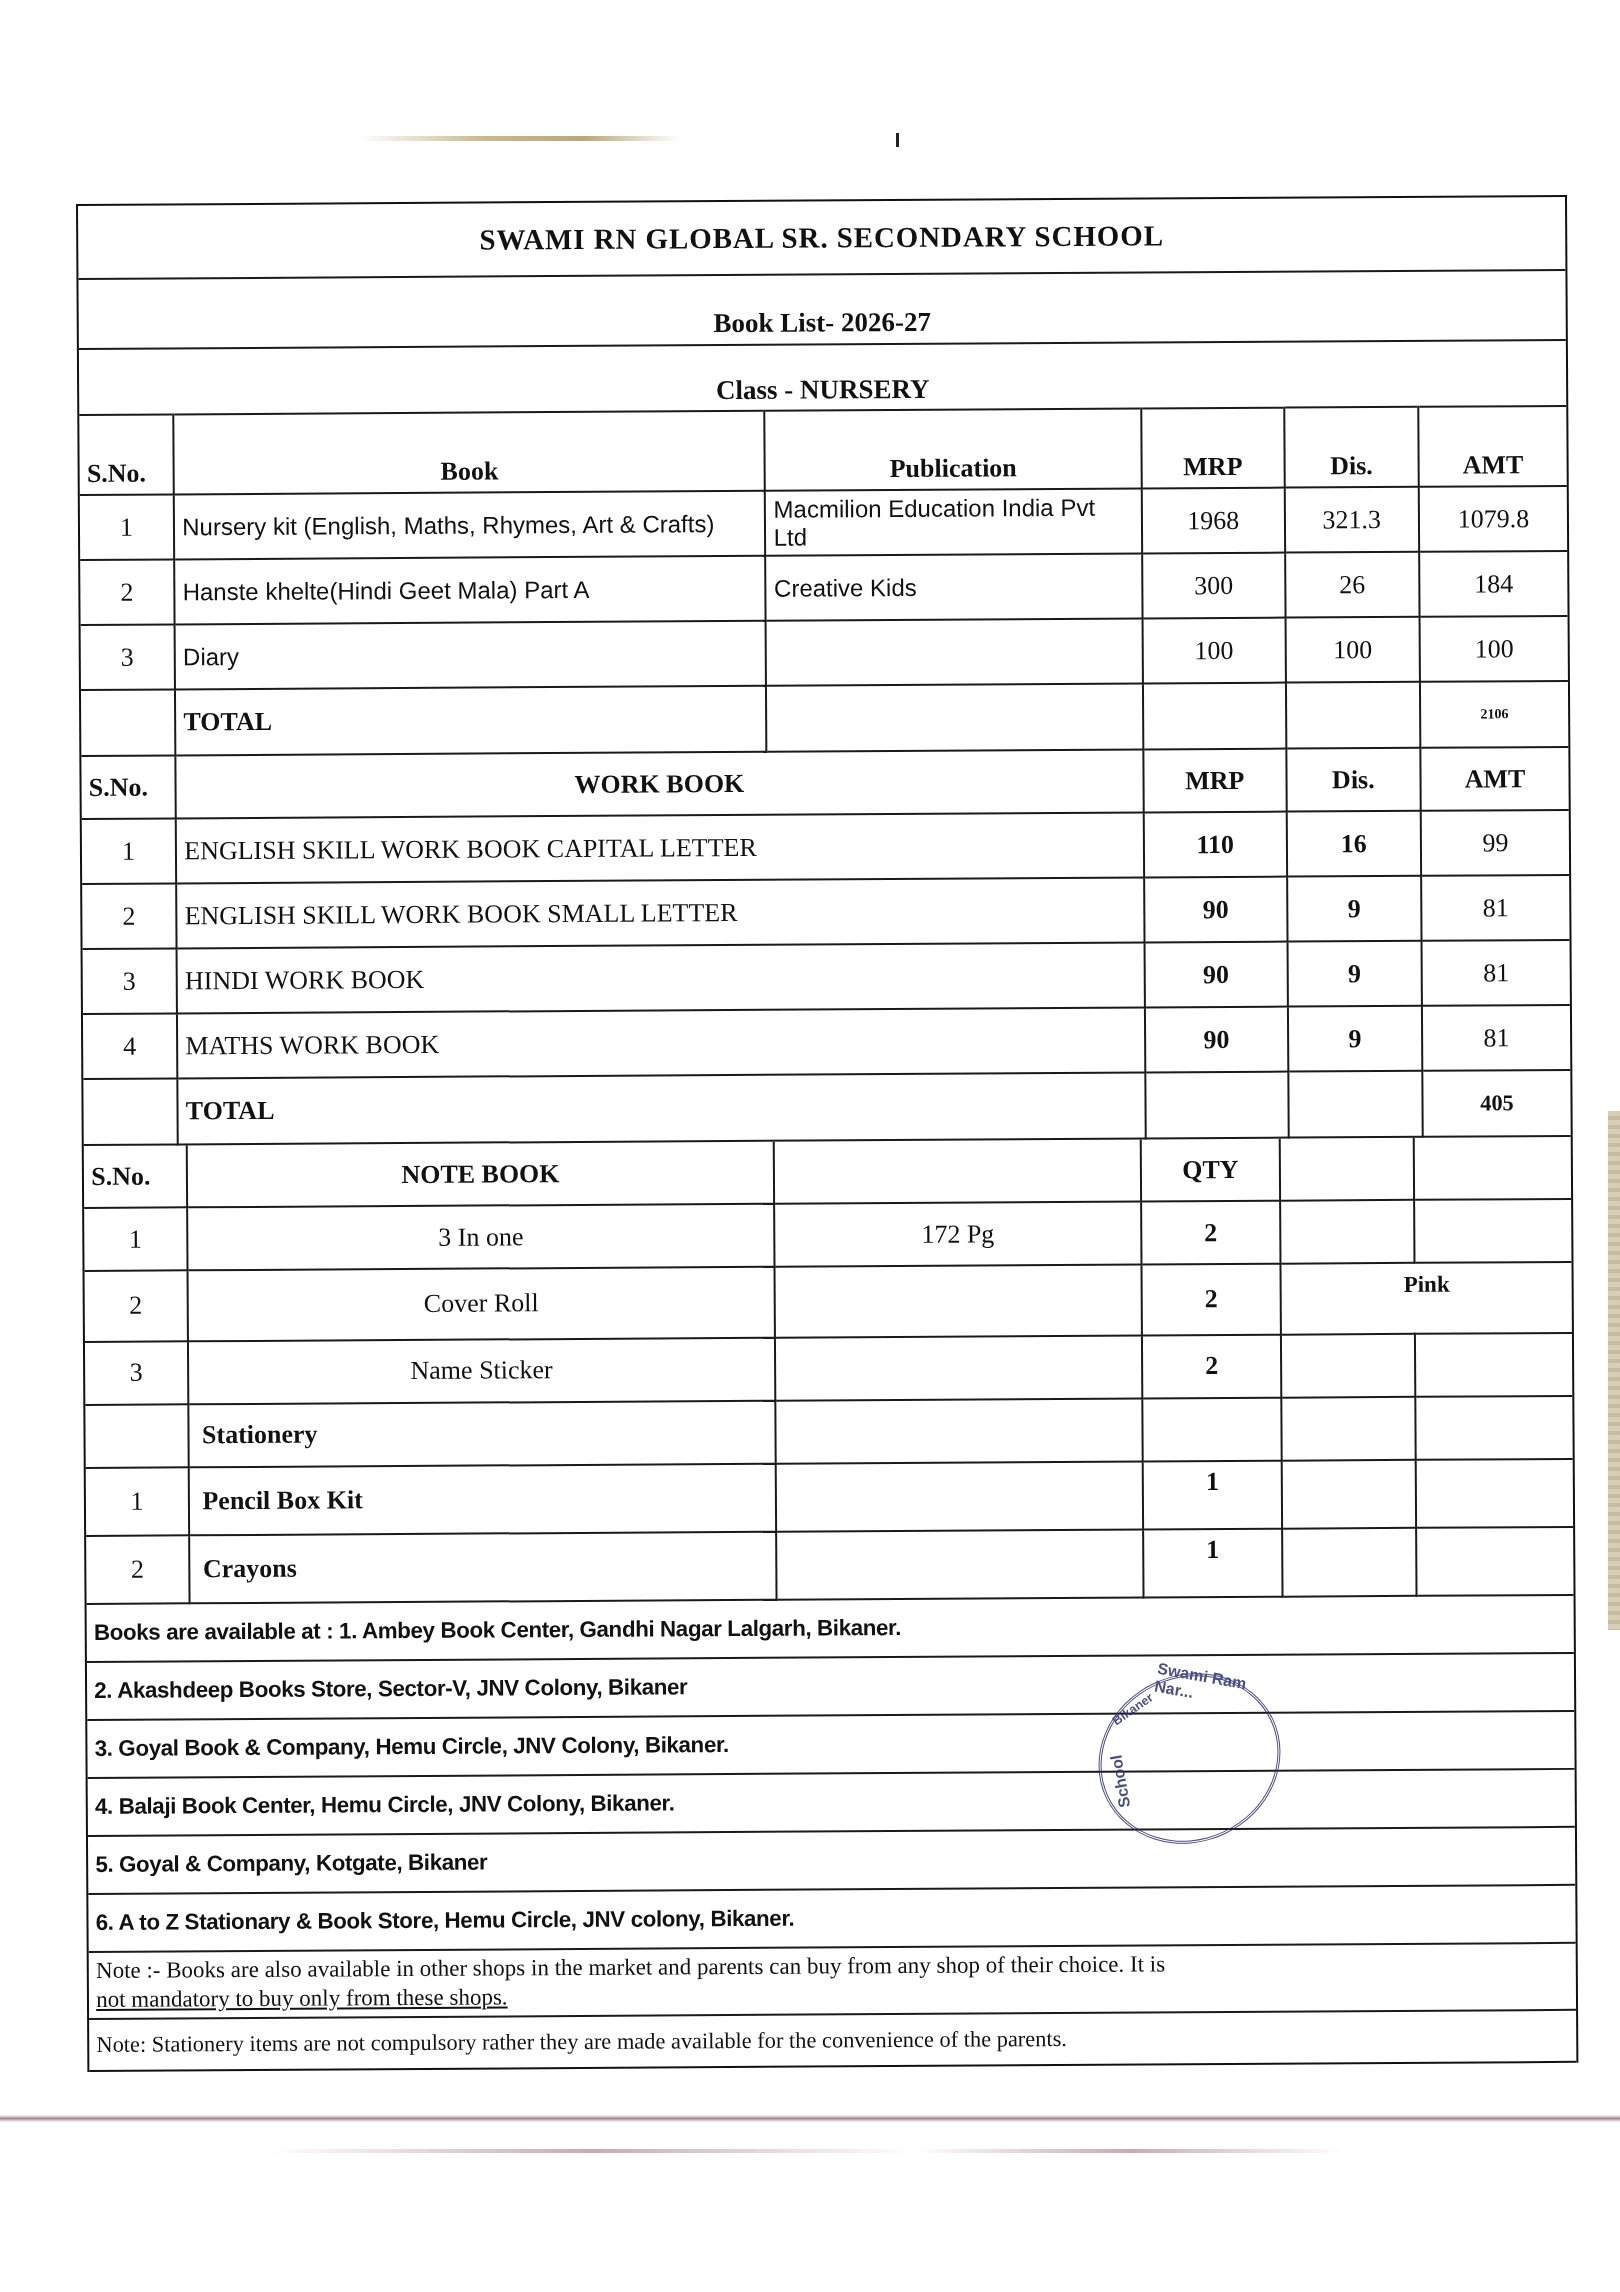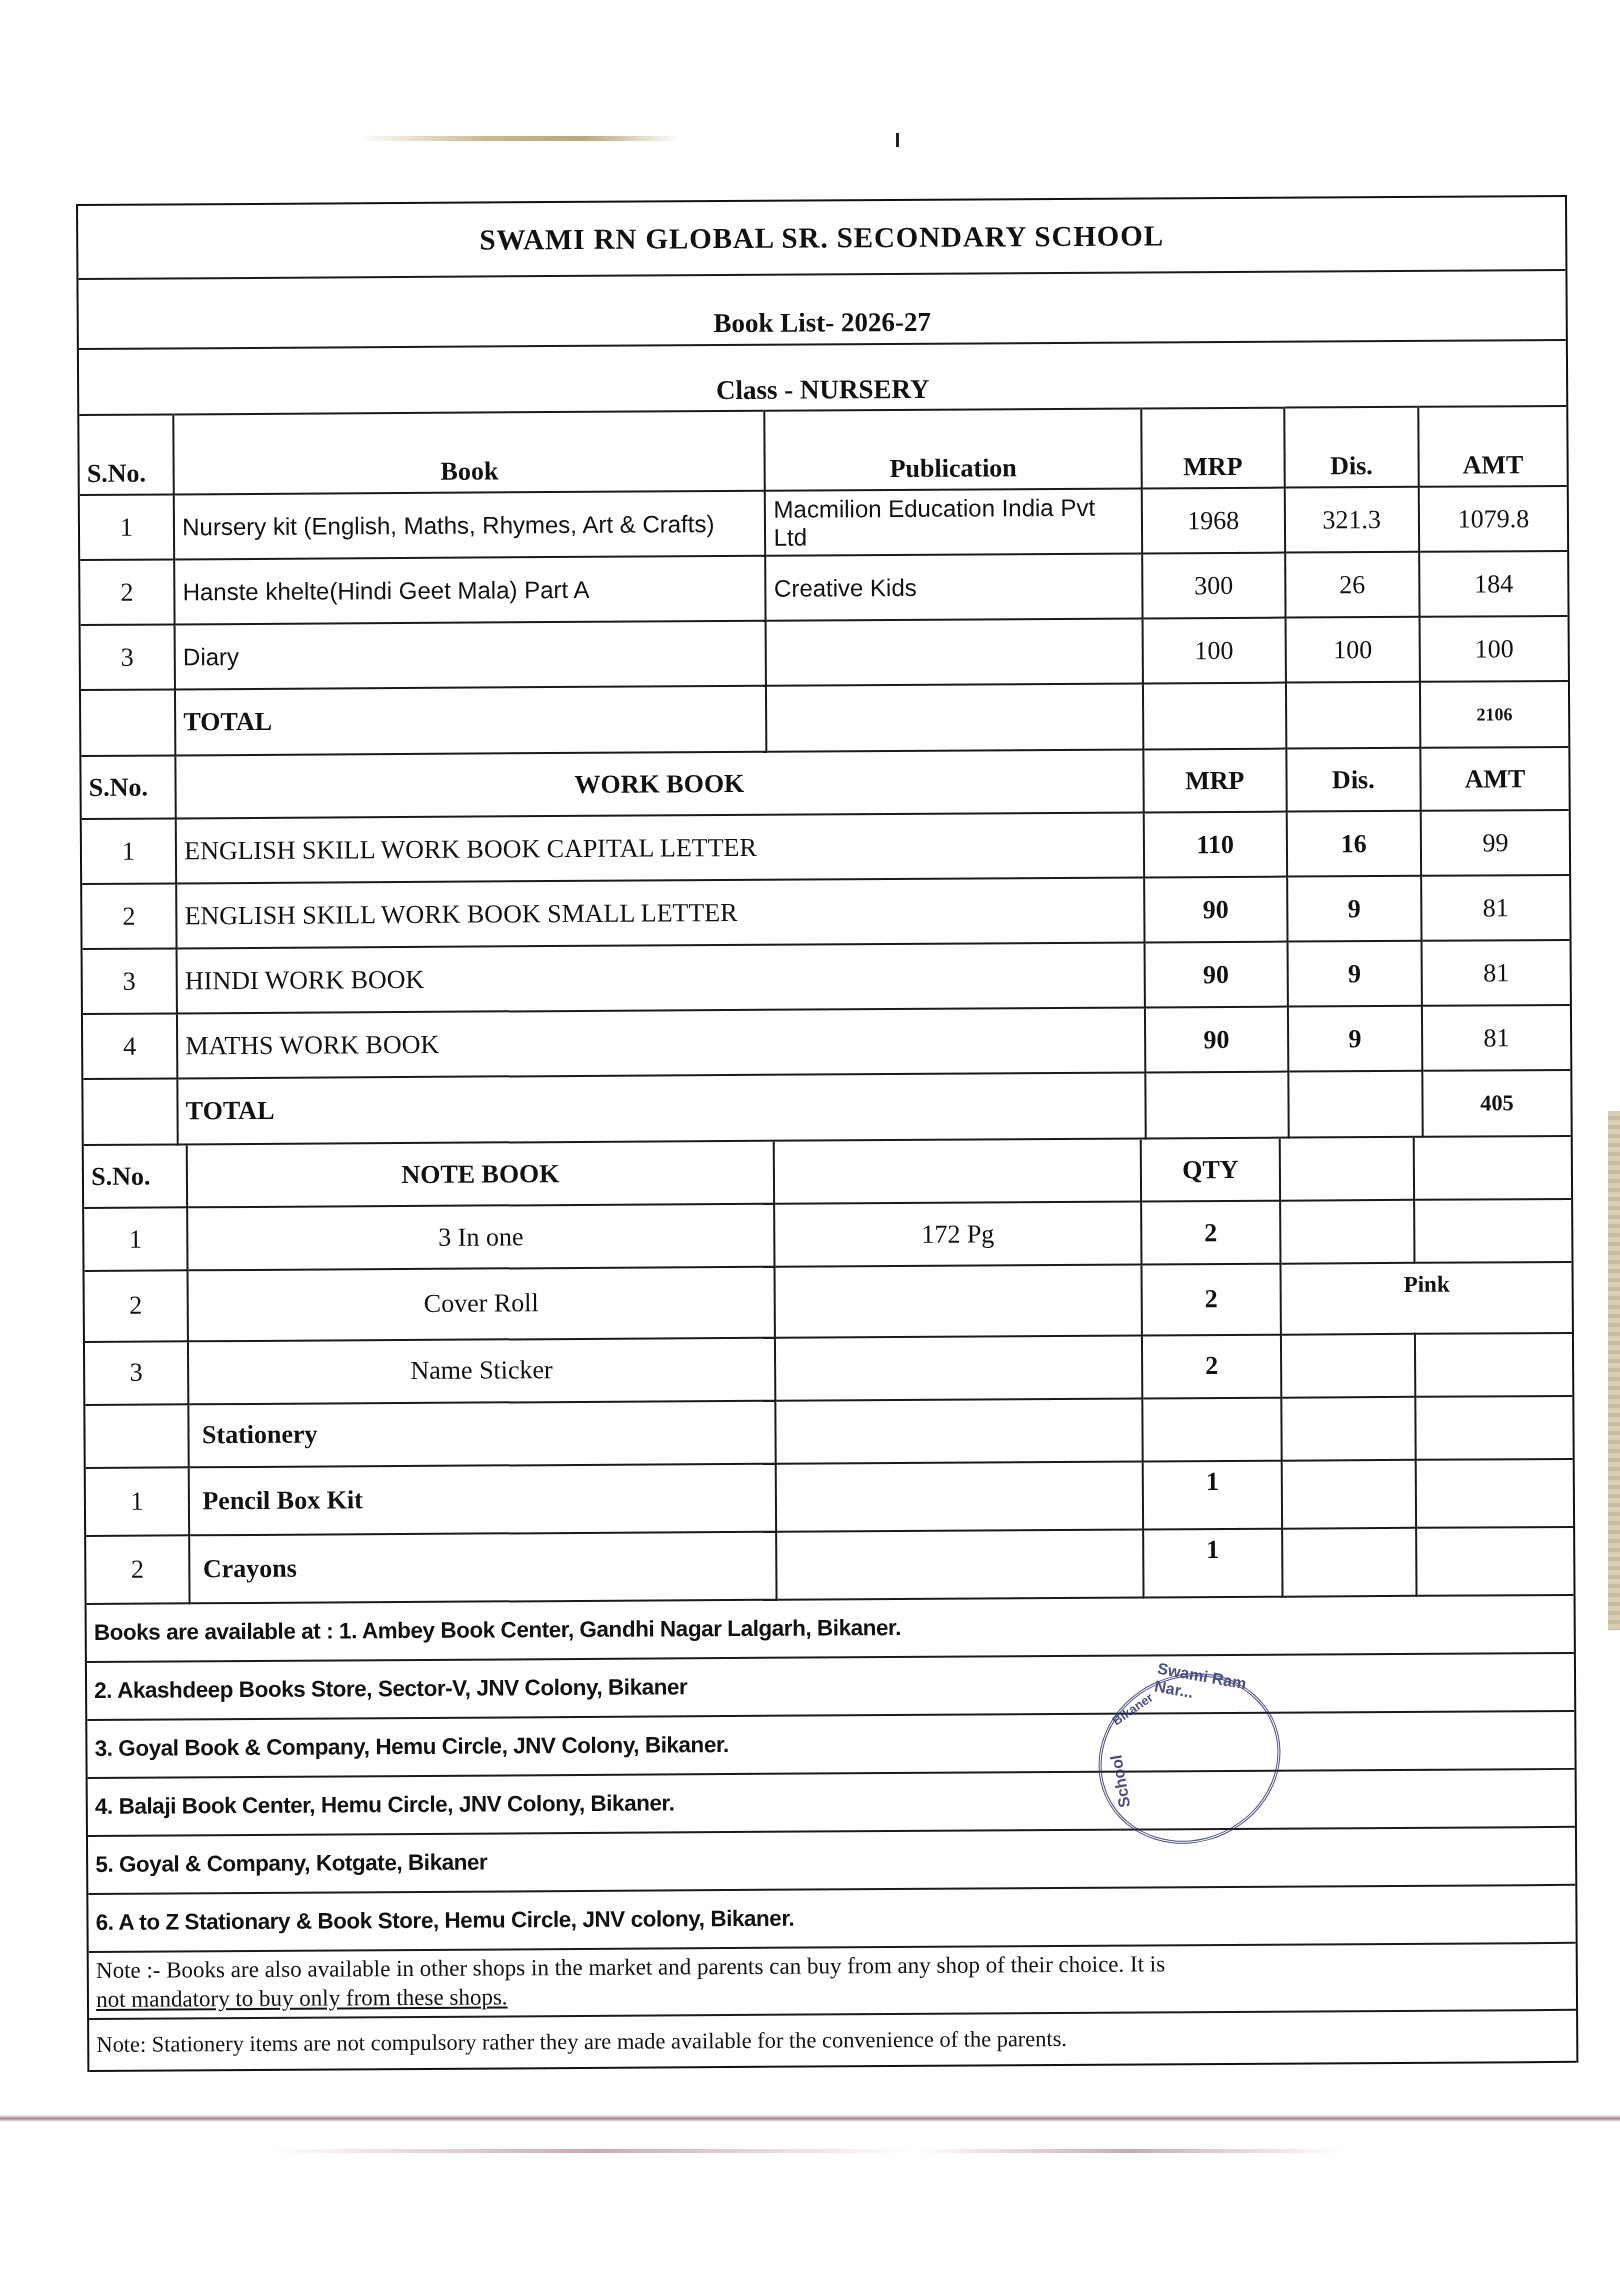--- a/index.html
+++ b/index.html
@@ -125,21 +125,21 @@
       <td class="c">100</td>
       <td class="c">100</td>
       <td class="c">100</td>
     </tr>
     <tr class="r72">
       <td></td>
       <td class="b">TOTAL</td>
       <td></td>
       <td></td>
       <td></td>
-      <td class="c b" style="font-size:18px">2106</td>
+      <td class="c b" style="font-size:14px">2106</td>
     </tr>
   </tbody>
     </table>
 
   <table>
     <colgroup>
       <col style="width:94px">
         <col style="width:967px">
       <col style="width:143px">
         <col style="width:134px">

